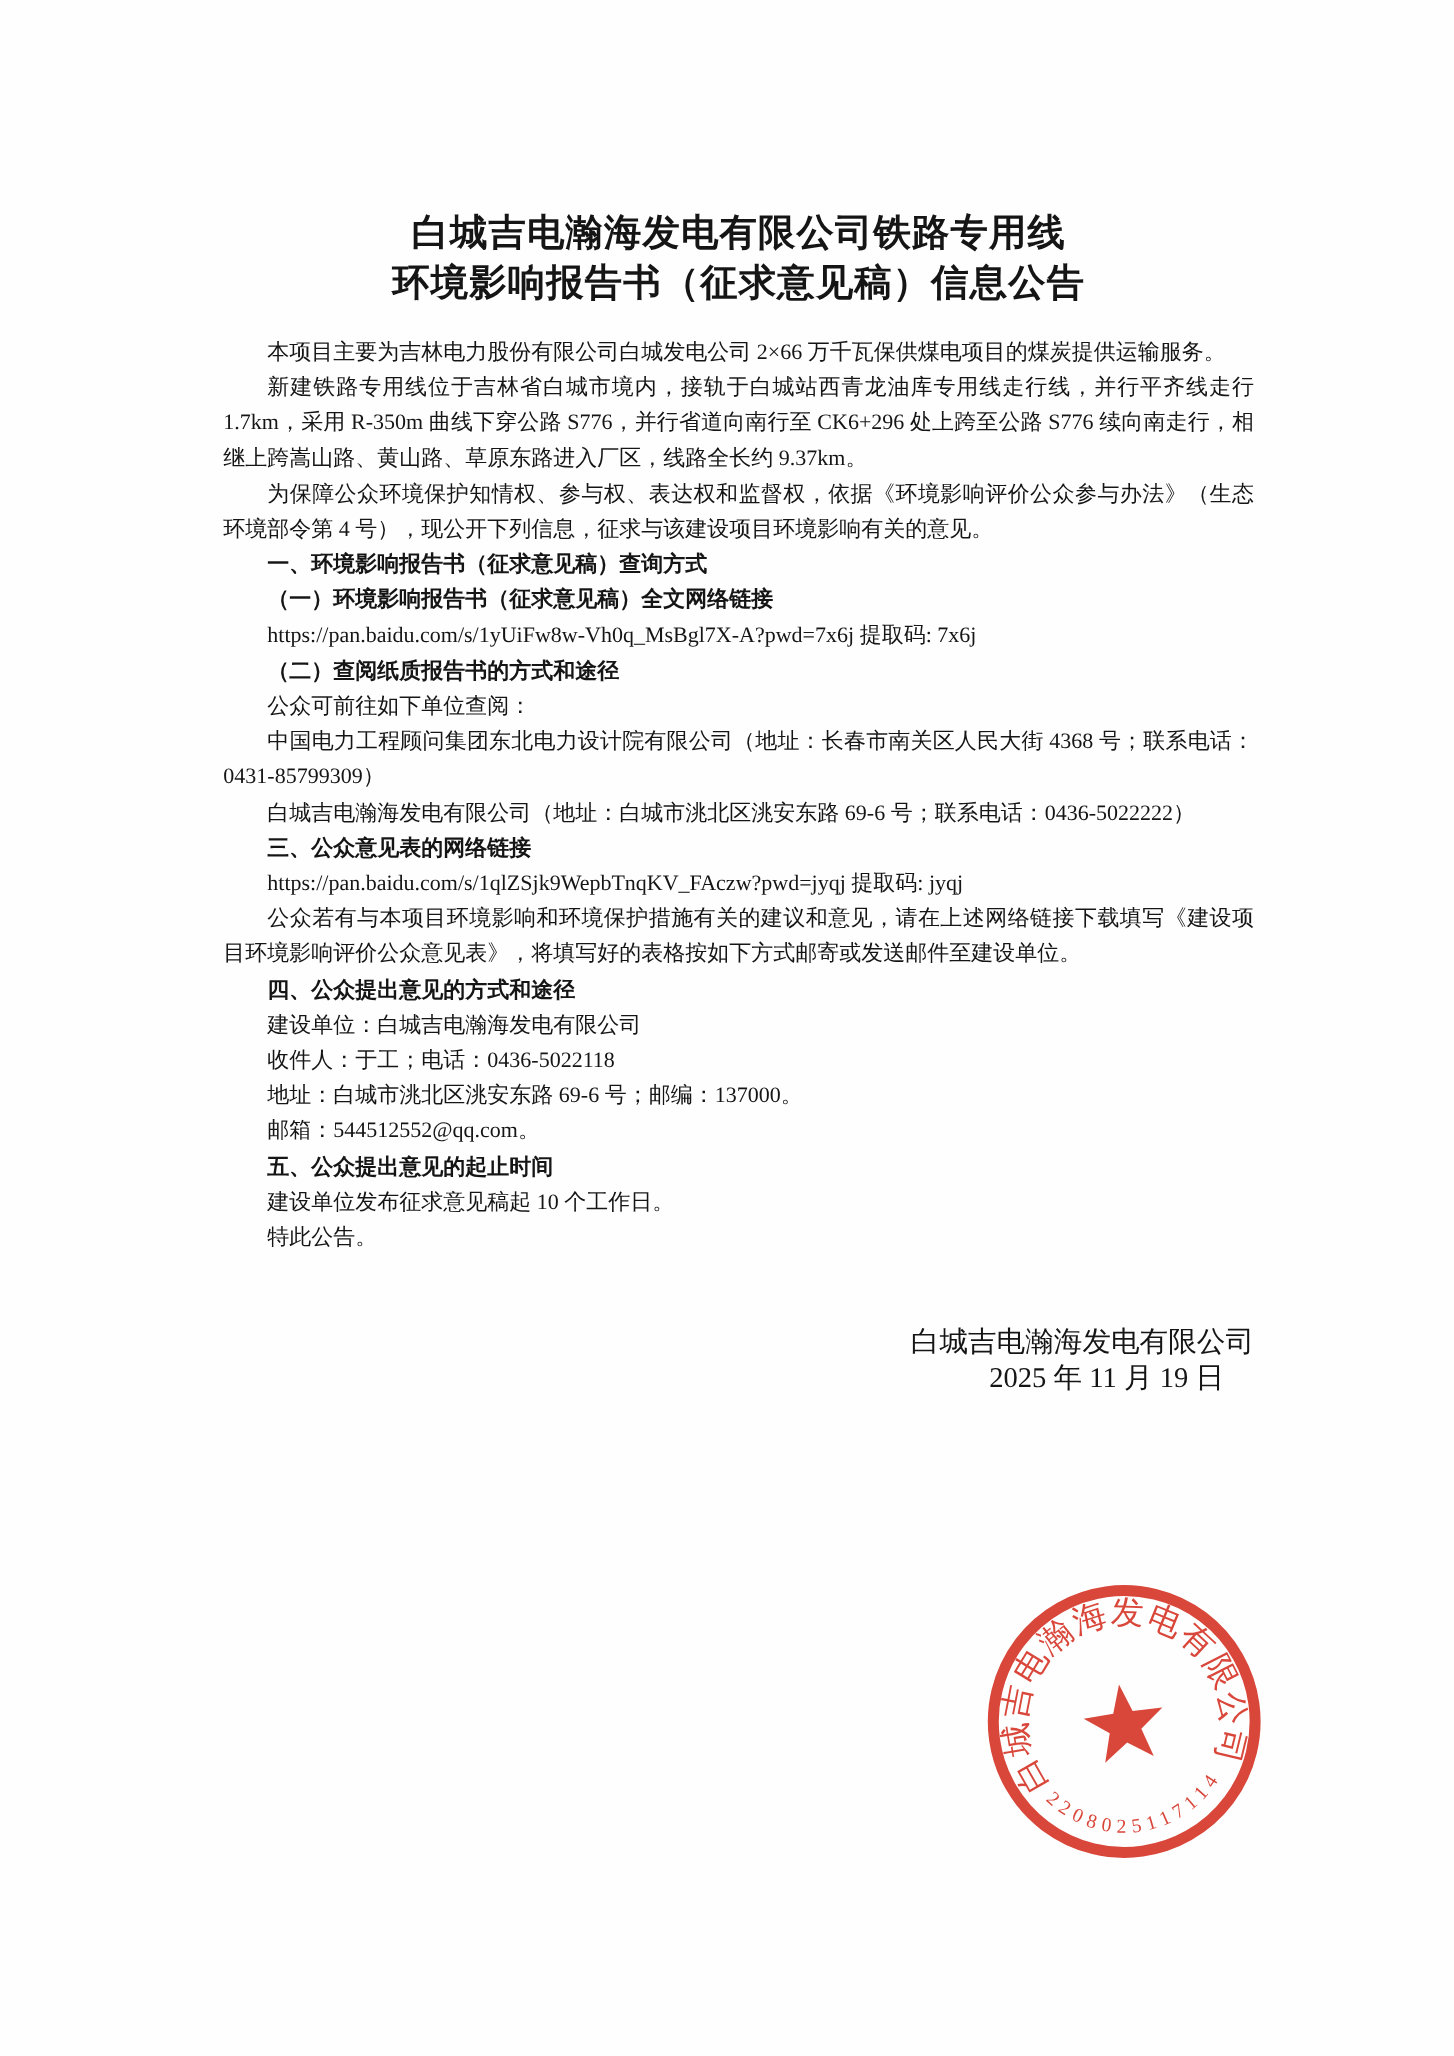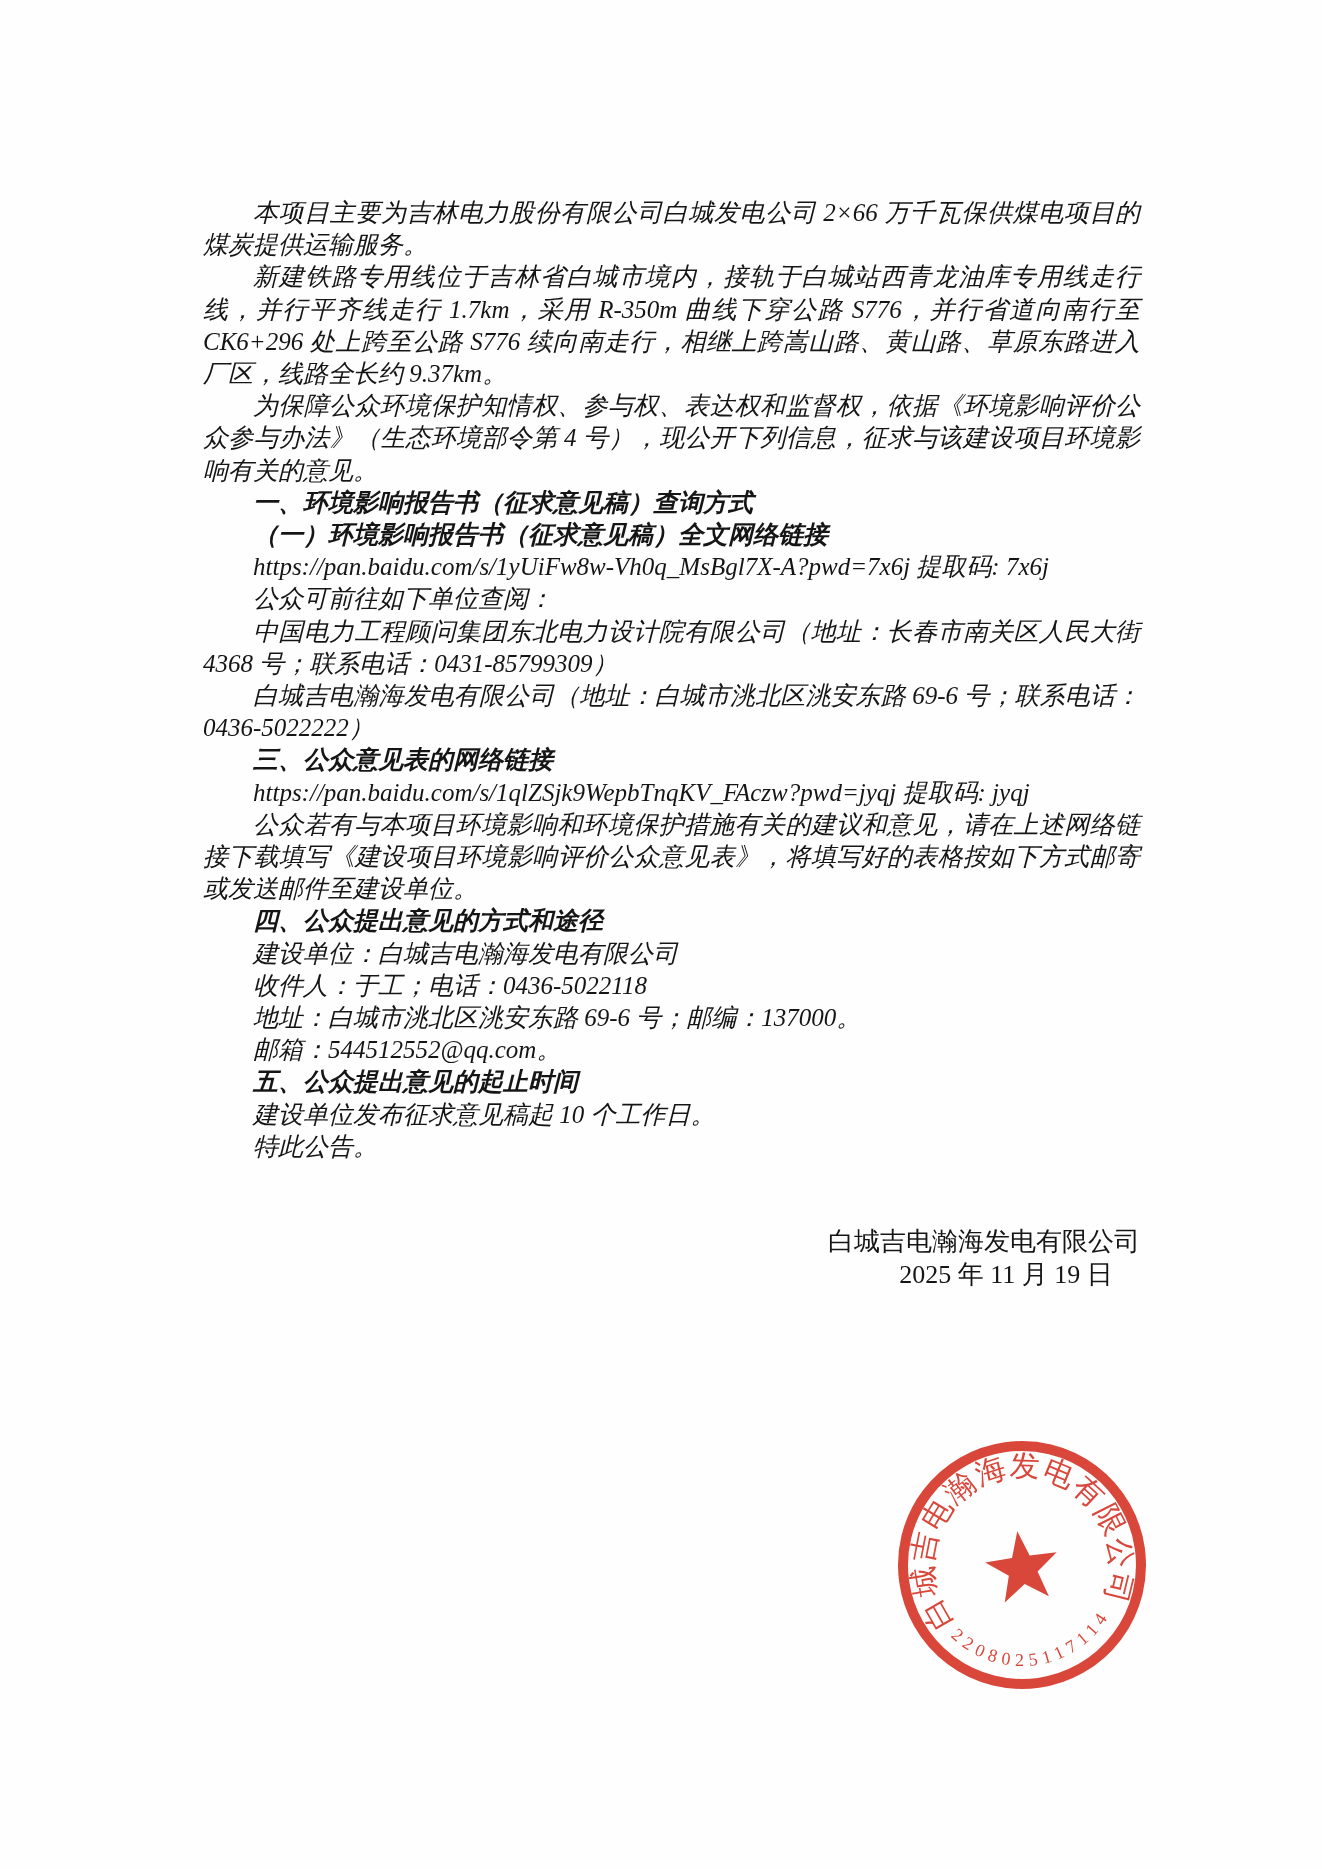--- a/index.html
+++ b/index.html
@@ -17,25 +17,24 @@
     width:937px;
   }
   .doc-title {
     text-align:center;
     font-weight:bold;
     font-size:34px;
     line-height:45px;
     letter-spacing:1px;
   }
   .body-text {
-    margin-top:7px;
-    font-size:25px;
+    margin-top:24px;
+    font-size:20px;
     line-height:32.2px;
     text-align:justify;
-    font-style:italic;
   }
   p.para {
     margin:0;
     padding:0;
     text-indent:2em;
   }
   p.bold { font-weight:bold; }
   .signature {
     margin-top:62px;
     display:flex;
@@ -62,28 +61,33 @@
     font-family:"Liberation Serif","DejaVu Serif",serif;
   }
 </style>
 </head>
 <body>
 
 <div class="page">
 
   <div class="content">
 
+    <div class="doc-title">
+      <div>白城吉电瀚海发电有限公司铁路专用线</div>
+      <div>环境影响报告书（征求意见稿）信息公告</div>
+    </div>
 
     <div class="body-text">
       <p class="para">本项目主要为吉林电力股份有限公司白城发电公司 2×66 万千瓦保供煤电项目的煤炭提供运输服务。</p>
       <p class="para">新建铁路专用线位于吉林省白城市境内，接轨于白城站西青龙油库专用线走行线，并行平齐线走行 1.7km，采用 R-350m 曲线下穿公路 S776，并行省道向南行至 CK6+296 处上跨至公路 S776 续向南走行，相继上跨嵩山路、黄山路、草原东路进入厂区，线路全长约 9.37km。</p>
       <p class="para">为保障公众环境保护知情权、参与权、表达权和监督权，依据《环境影响评价公众参与办法》（生态环境部令第 4 号），现公开下列信息，征求与该建设项目环境影响有关的意见。</p>
       <p class="para bold">一、环境影响报告书（征求意见稿）查询方式</p>
       <p class="para bold">（一）环境影响报告书（征求意见稿）全文网络链接</p>
       <p class="para">https://pan.baidu.com/s/1yUiFw8w-Vh0q_MsBgl7X-A?pwd=7x6j 提取码: 7x6j</p>
+      <p class="para bold">（二）查阅纸质报告书的方式和途径</p>
       <p class="para">公众可前往如下单位查阅：</p>
       <p class="para">中国电力工程顾问集团东北电力设计院有限公司（地址：长春市南关区人民大街 4368 号；联系电话：0431-85799309）</p>
       <p class="para">白城吉电瀚海发电有限公司（地址：白城市洮北区洮安东路 69-6 号；联系电话：0436-5022222）</p>
       <p class="para bold">三、公众意见表的网络链接</p>
       <p class="para">https://pan.baidu.com/s/1qlZSjk9WepbTnqKV_FAczw?pwd=jyqj 提取码: jyqj</p>
       <p class="para">公众若有与本项目环境影响和环境保护措施有关的建议和意见，请在上述网络链接下载填写《建设项目环境影响评价公众意见表》，将填写好的表格按如下方式邮寄或发送邮件至建设单位。</p>
       <p class="para bold">四、公众提出意见的方式和途径</p>
       <p class="para">建设单位：白城吉电瀚海发电有限公司</p>
       <p class="para">收件人：于工；电话：0436-5022118</p>
       <p class="para">地址：白城市洮北区洮安东路 69-6 号；邮编：137000。</p>

